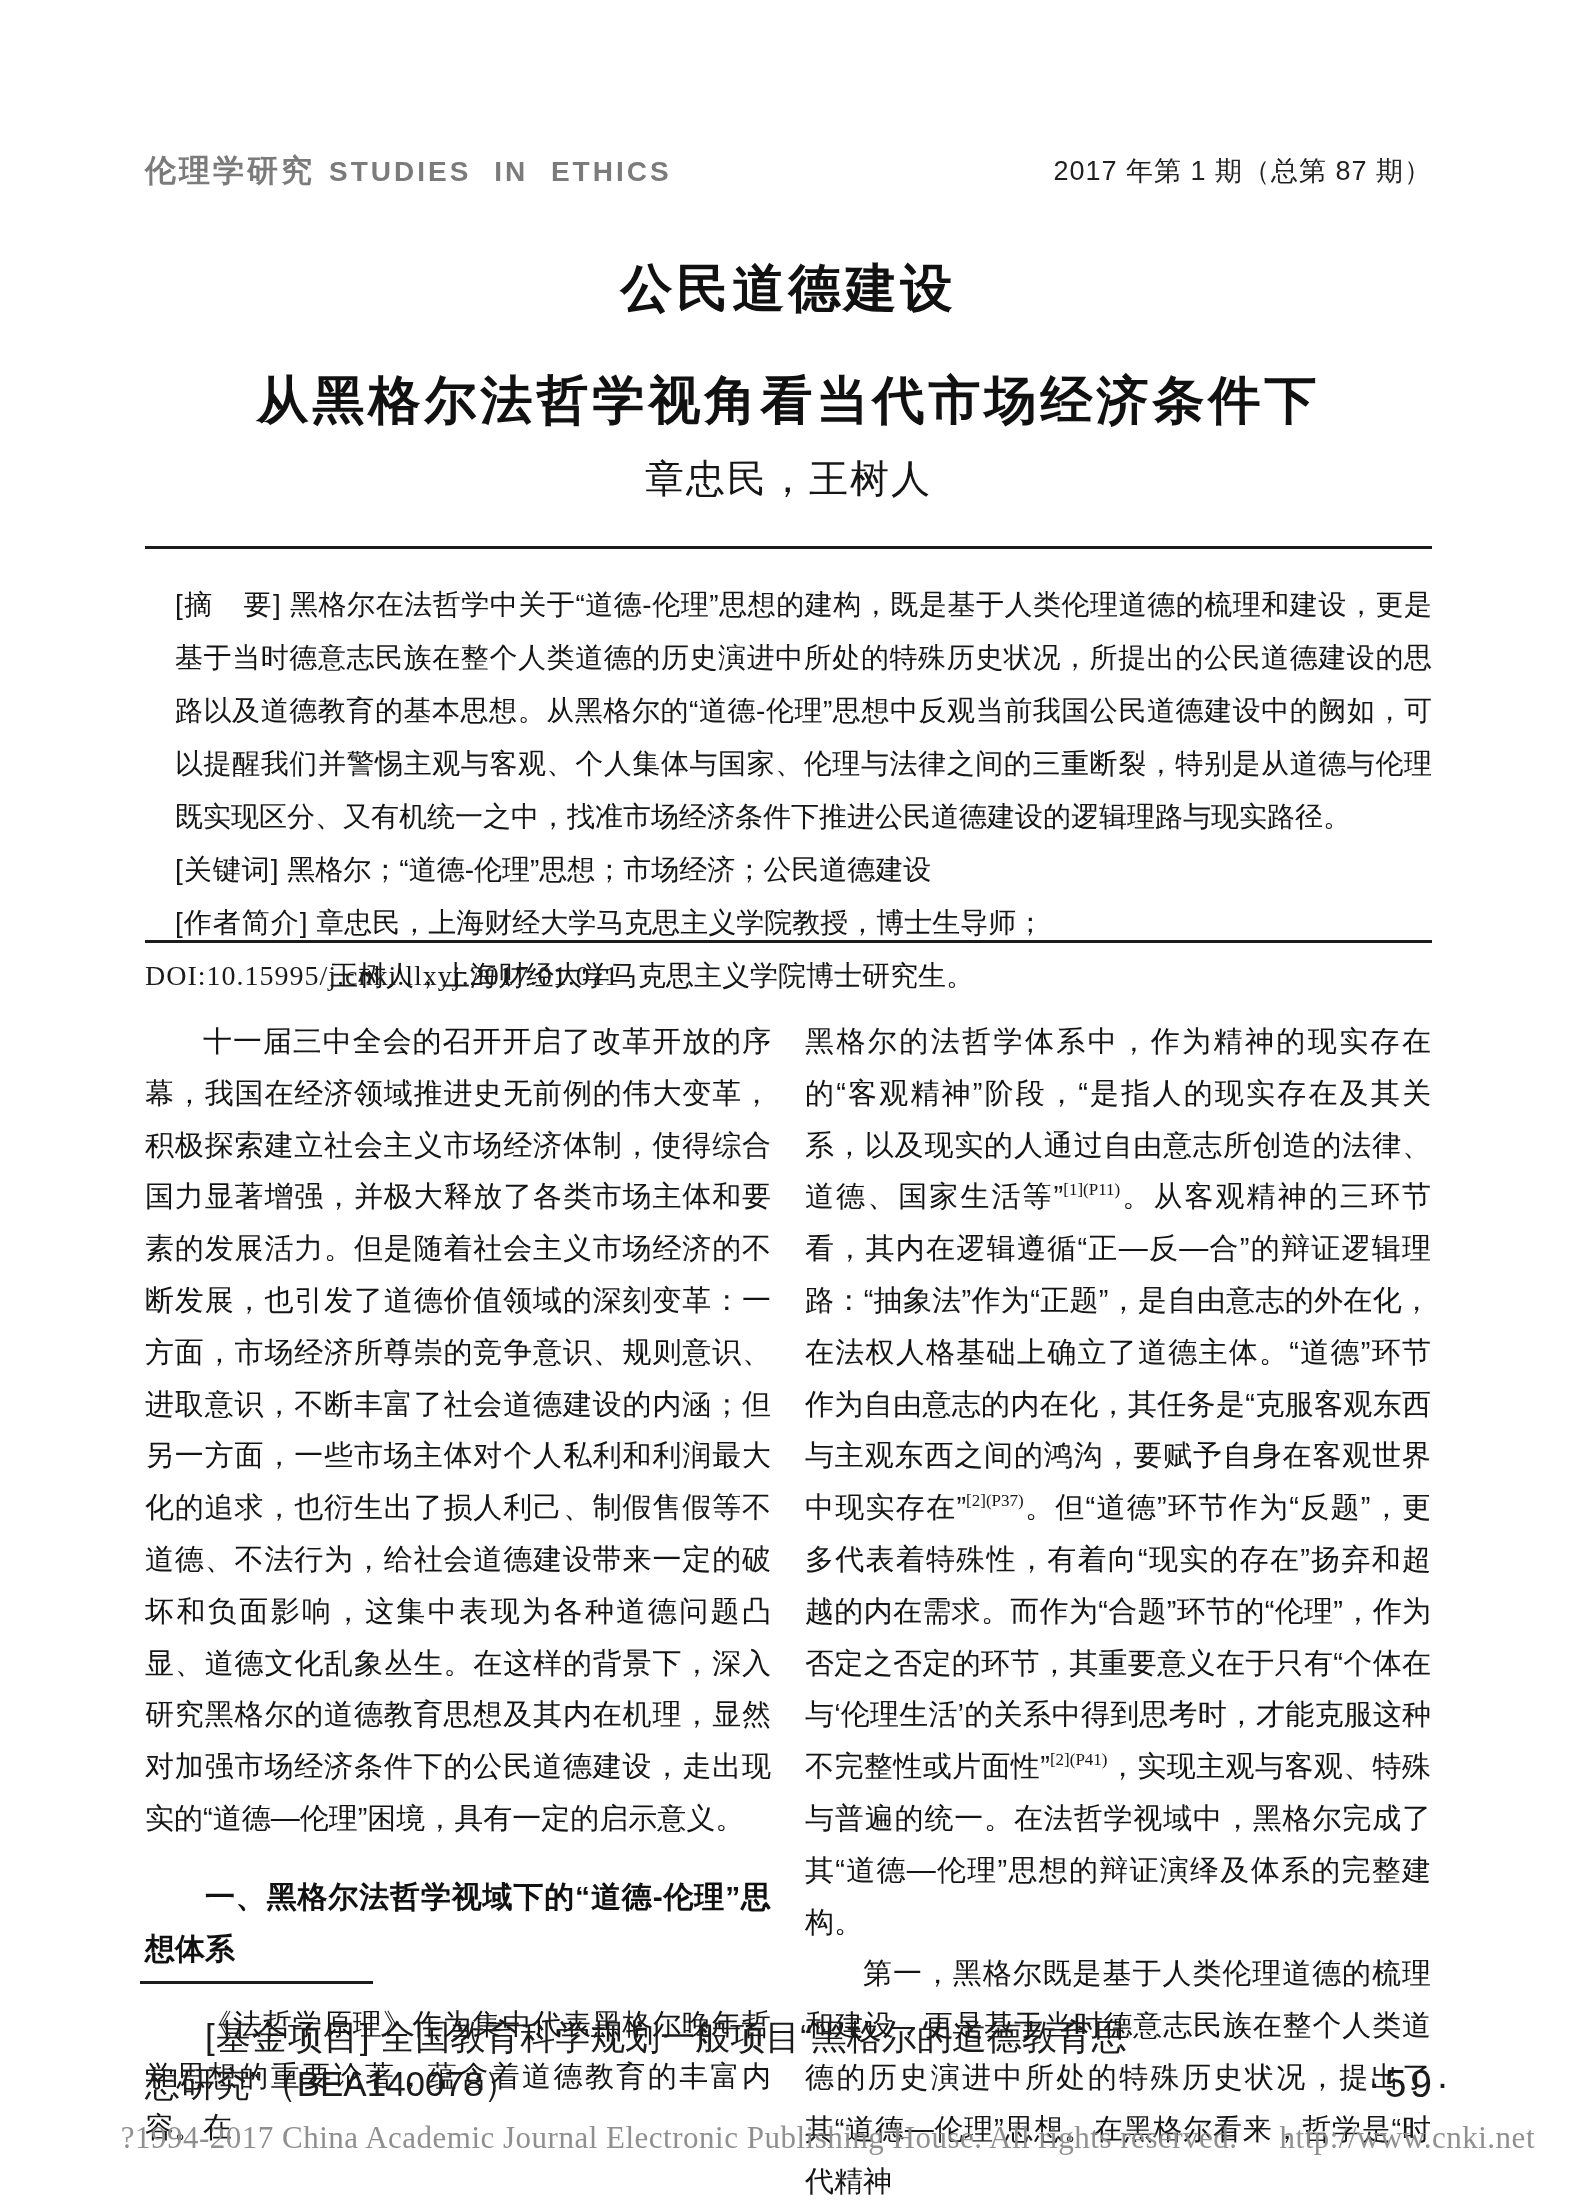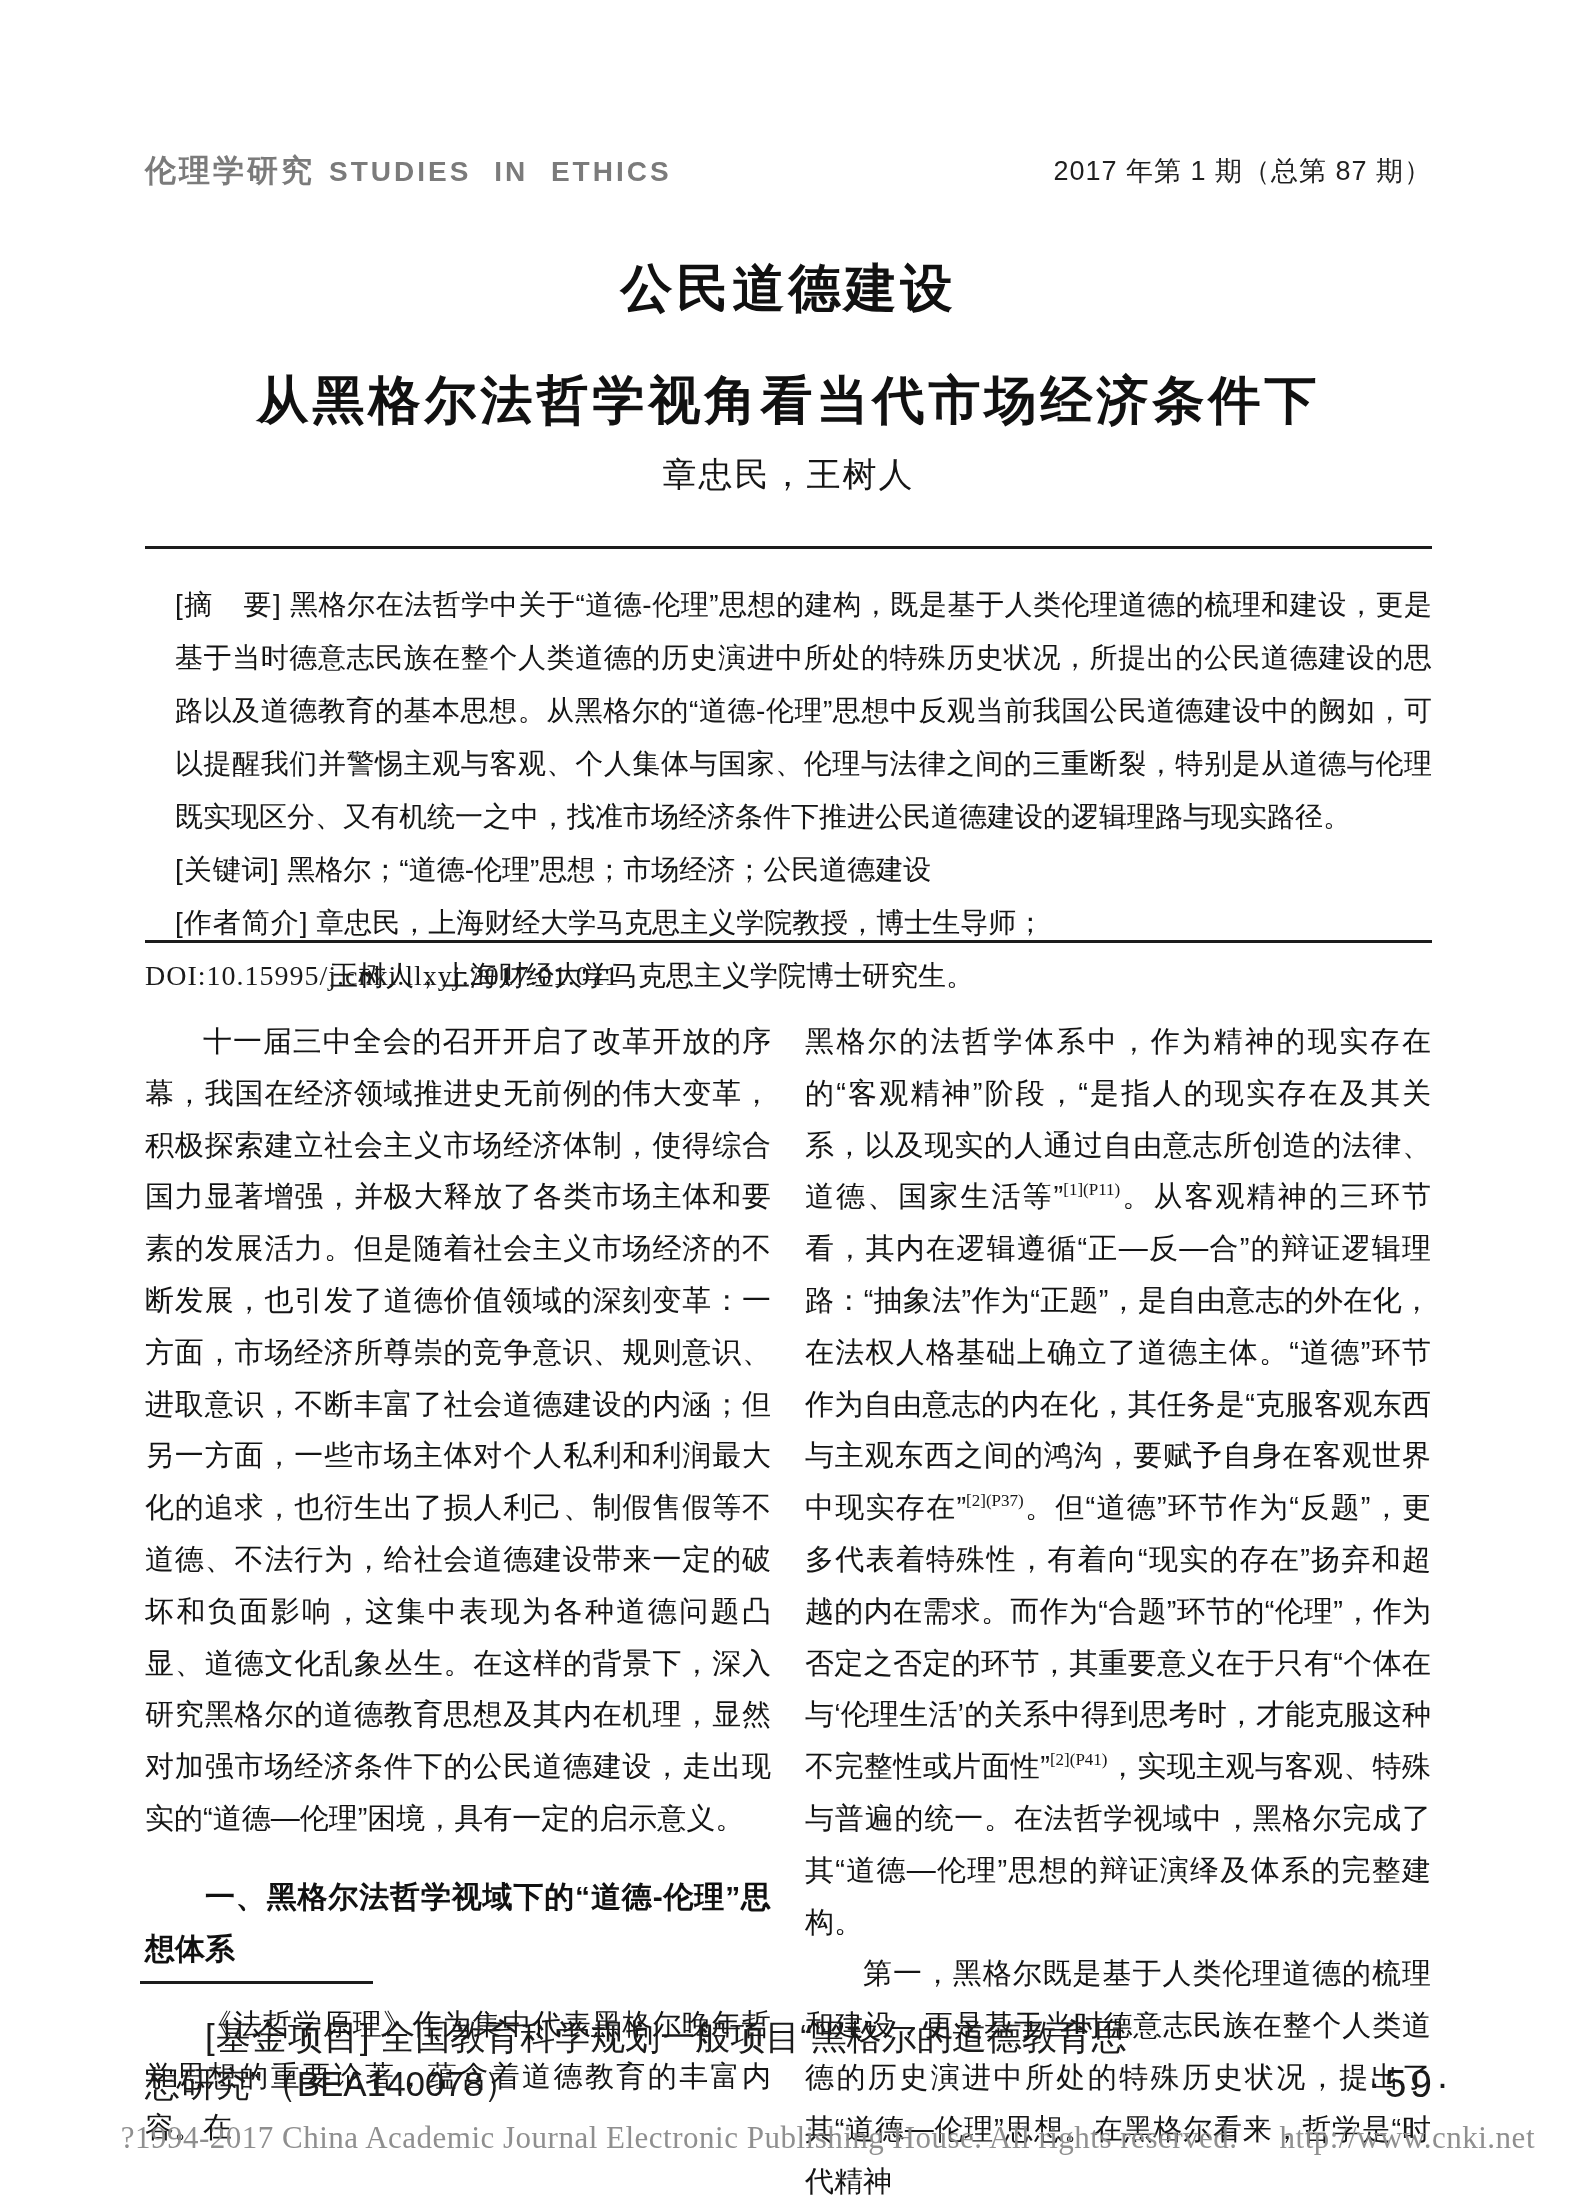--- a/index.html
+++ b/index.html
@@ -43,21 +43,21 @@
     text-align: center;
     font-size: 52px;
     font-weight: 700;
     letter-spacing: 4px;
     line-height: 112px;
     color: #111;
   }
   .article-authors {
     top: 452px;
     text-align: center;
-    font-size: 34px;
+    font-size: 39px;
     letter-spacing: 2px;
     color: #161616;
   }
 
   .rule { position: absolute; left: 145px; width: 1287px; height: 3px; background: #1c1c1c; }
   .rule-1 { top: 546px; }
   .rule-2 { top: 940px; }
 
   
   .abstract-block {

